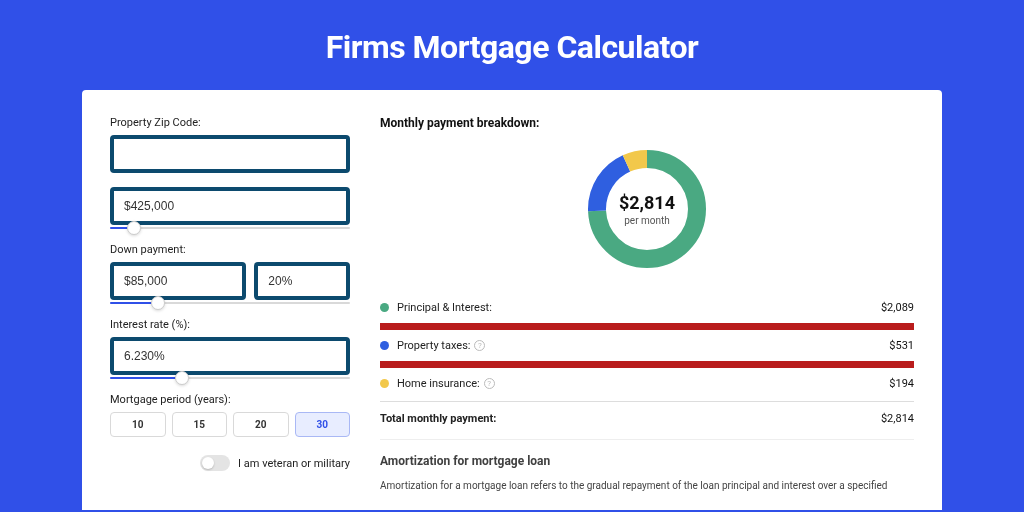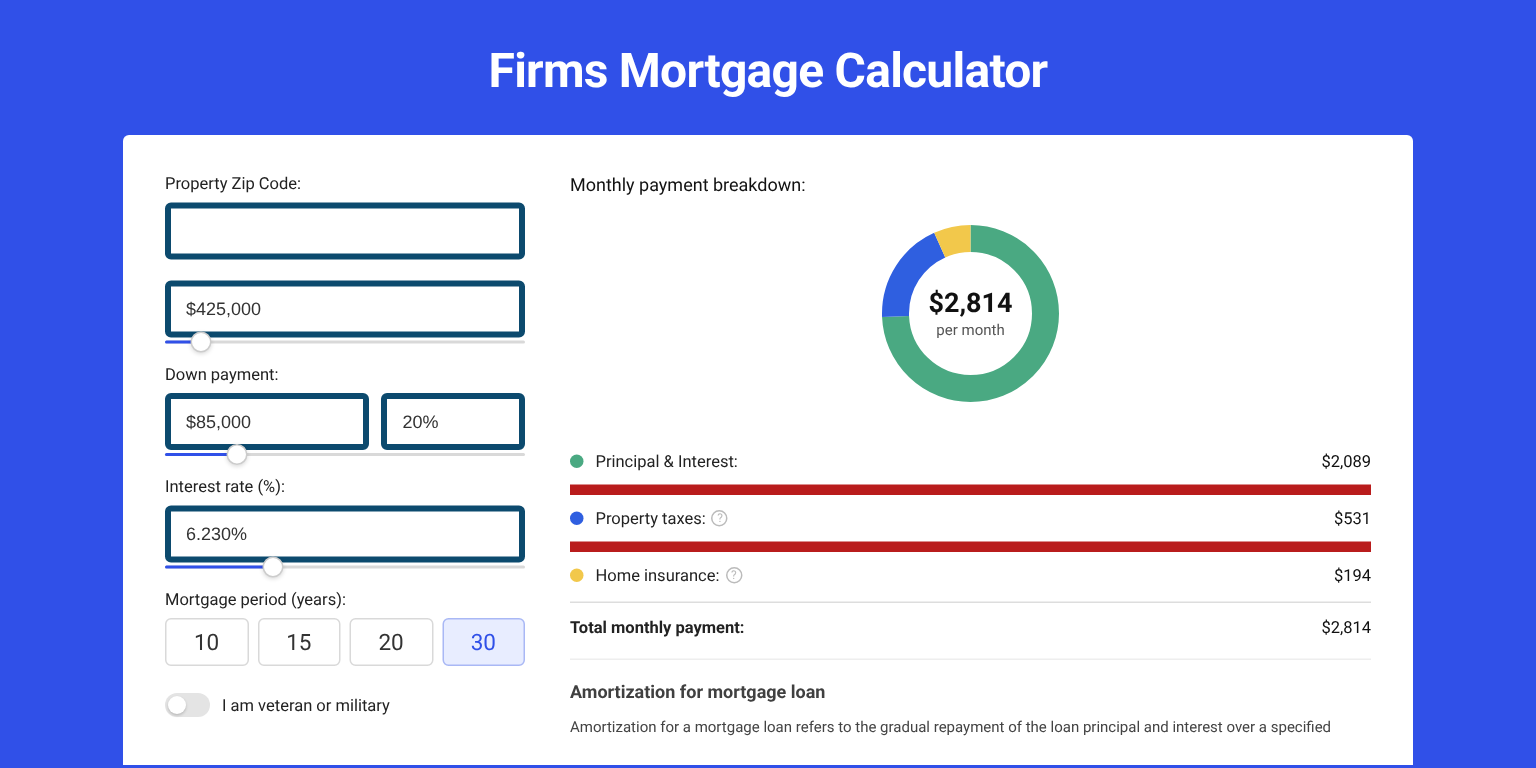--- a/index.html
+++ b/index.html
@@ -70,59 +70,60 @@
     border-radius: 50%;
     position: absolute;
     top: -6px;
     transform: translateX(-50%);
     box-shadow: 0 1px 3px rgba(0,0,0,0.15);
   }
   .period-row { display: flex; gap: 6px; }
   .period-btn {
     flex: 1;
     padding: 6px 12px;
-    font-size: 15px;
-    font-weight: 400;
+    font-size: 10px;
+    font-weight: 700;
     background: #fff;
     border: 1px solid #d9d9d9;
     border-radius: 4px;
     color: #333;
     cursor: pointer;
     text-align: center;
   }
   .period-btn.active {
     background: #e8edff;
     border-color: #a9b8f5;
     color: #3050e8;
   }
   .toggle-row {
     display: flex;
     align-items: center;
     gap: 8px;
     margin-top: 18px;
+    justify-content: flex-end;
   }
   .toggle {
     width: 30px; height: 16px;
     background: #e4e4e4;
     border-radius: 10px;
     position: relative;
     cursor: pointer;
   }
   .toggle-knob {
     width: 12px; height: 12px;
     background: #fff;
     border-radius: 50%;
     position: absolute;
     top: 2px; left: 2px;
     box-shadow: 0 1px 2px rgba(0,0,0,0.2);
   }
   .toggle-label { font-size: 11px; color: #222; }
   .section-head {
     font-size: 12px;
-    font-weight: 400;
+    font-weight: 700;
     color: #111;
     margin-bottom: 14px;
   }
   .donut-wrap {
     display: flex;
     justify-content: center;
     margin-bottom: 18px;
   }
   .donut { position: relative; width: 130px; height: 130px; }
   .donut svg { transform: rotate(-90deg); }

